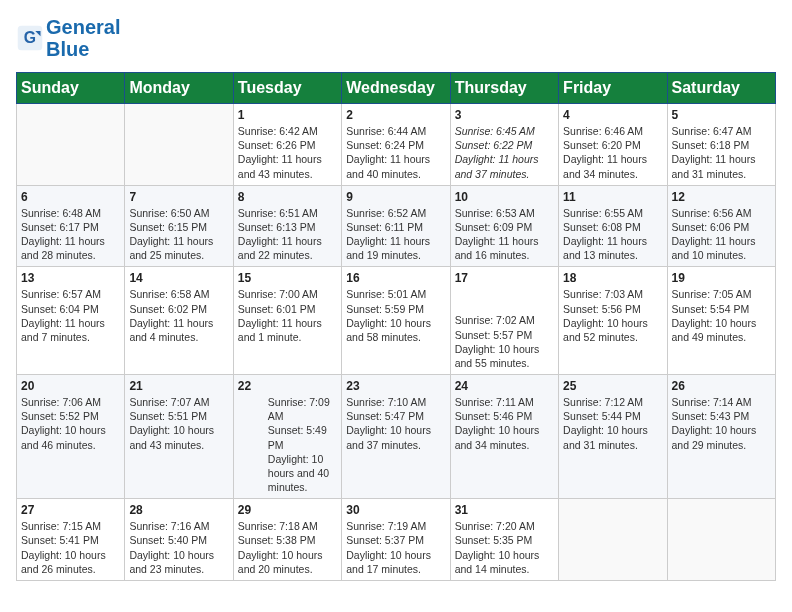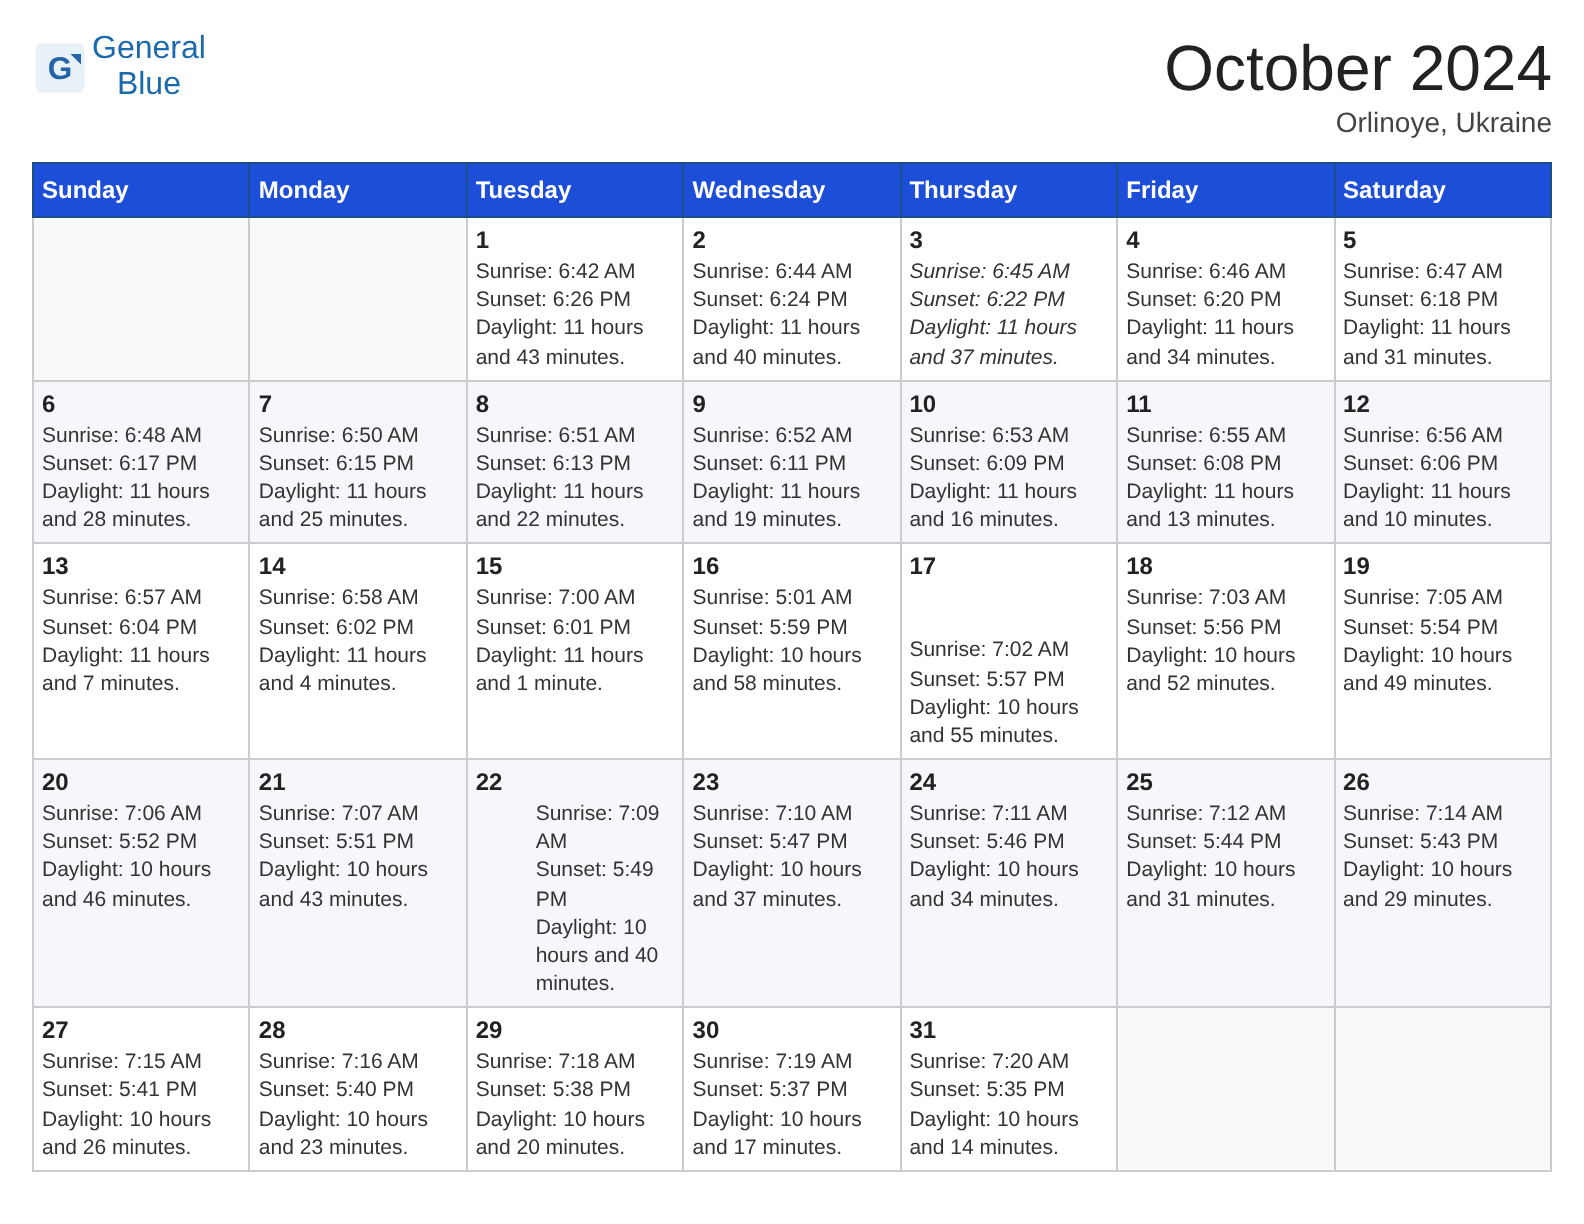--- a/index.html
+++ b/index.html
@@ -14,25 +14,24 @@
       display: flex;
       justify-content: space-between;
       align-items: flex-start;
       margin-bottom: 12px;
     }
     .logo {
       display: flex;
       align-items: center;
     }
     .logo-text {
-      font-size: 16px;
-      font-weight: normal;
+      font-size: 20px;
+      font-weight: bold;
       color: #1a1a1a;
       line-height: 1.1;
-      text-align: center;
     }
     .logo-text span {
       color: #1a6aad;
     }
     .logo-icon {
       width: 28px;
       height: 28px;
       margin-right: 2px;
     }
     .title-block {
@@ -46,25 +45,25 @@
     .location {
       font-size: 14px;
       color: #444;
     }
     .calendar {
       width: 100%;
       border-collapse: collapse;
       font-size: 11px;
     }
     .calendar thead th {
-      background: #1d4ed8;
+      background: #15803d;
       color: #fff;
       padding: 6px 4px;
       text-align: left;
-      font-size: 12px;
+      font-size: 16px;
       font-weight: bold;
       border: 1px solid #1a4f8a;
     }
     .calendar tbody td {
       border: 1px solid #ccc;
       vertical-align: top;
       padding: 4px;
       width: 108px;
       min-height: 70px;
       background: #fff;
@@ -97,24 +96,20 @@
       <text x="16" y="22" text-anchor="middle" font-size="18" font-weight="bold" fill="#2563a8">G</text>
       <polygon points="22,8 28,8 28,14" fill="#2563a8"></polygon>
     </svg>
     <div>
       <div class="logo-text">
         <span>General</span><br>
         <span>Blue</span>
       </div>
     </div>
   </div>
-  <div class="title-block">
-    <div class="month-title">October 2024</div>
-    <div class="location">Orlinoye, Ukraine</div>
-  </div>
 </div>
 
 <table class="calendar">
   <thead>
     <tr>
     <th>Sunday</th>
         <th>Monday</th>
         <th>Tuesday</th>
         <th>Wednesday</th>
         <th>Thursday</th>

